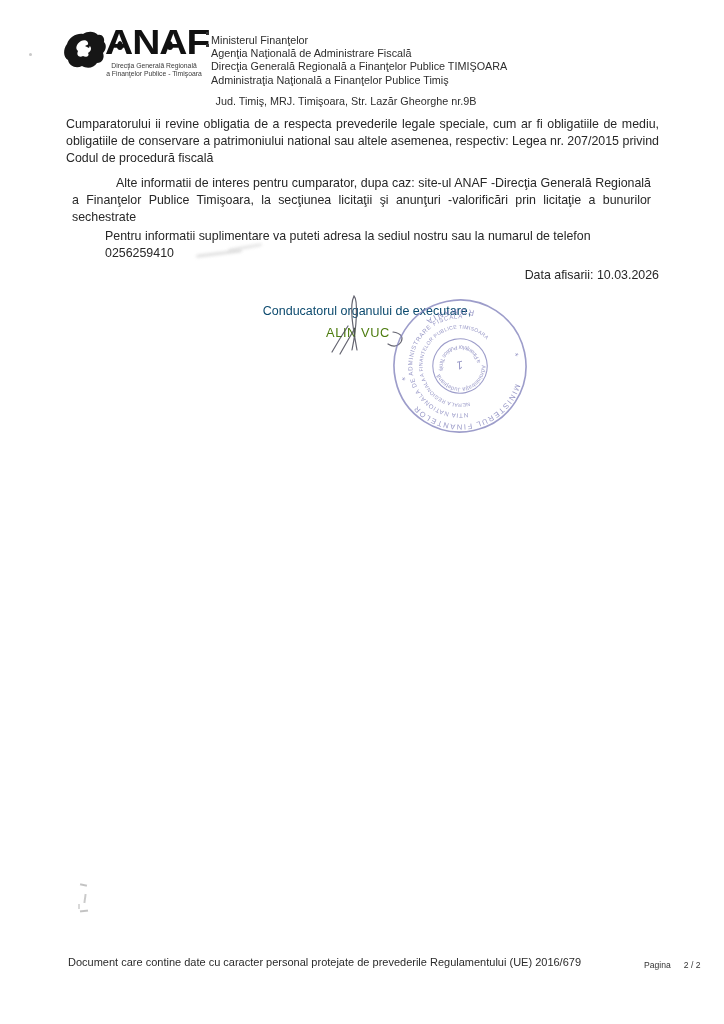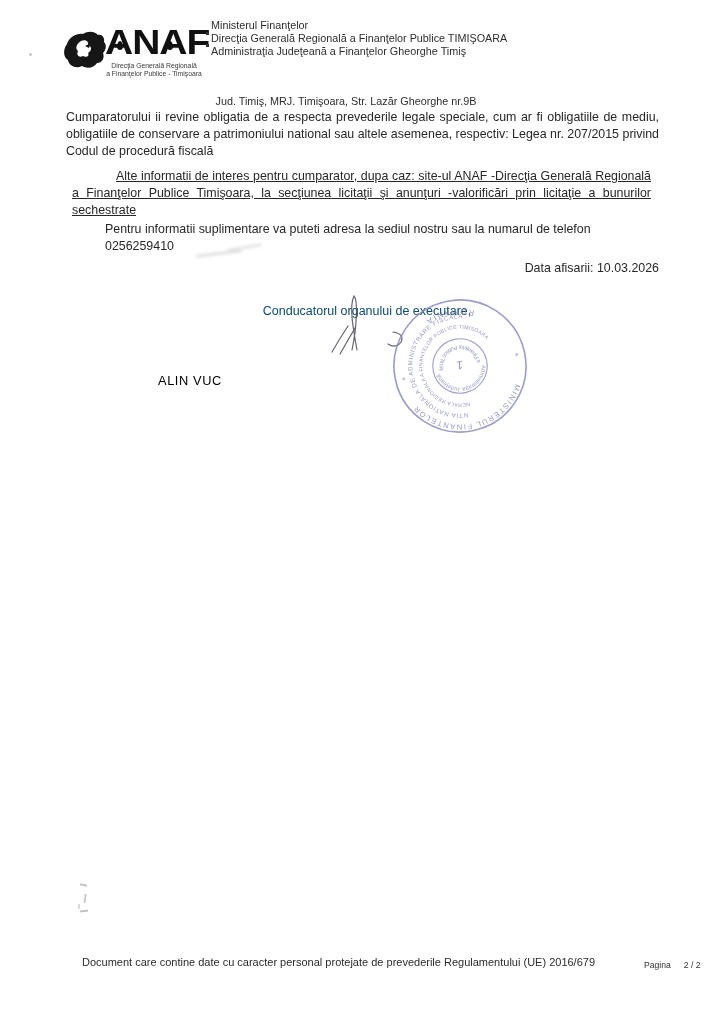--- a/index.html
+++ b/index.html
@@ -20,60 +20,60 @@
   }
   .logo-drop{position:absolute;width:6px;height:9px;background:#111;
     border-radius:50% 50% 50% 50% / 62% 62% 38% 38%;}
   .logo-drop.d1{left:117px;top:41px;}
   .logo-drop.d2{left:167px;top:41px;}
   .logo-caption{
     position:absolute;left:98px;top:62px;width:112px;
     font-size:6.8px;line-height:8px;text-align:center;color:#3a3a3a;
   }
   .hdr-lines{
-    position:absolute;left:211px;top:19px;
+    position:absolute;left:211px;top:34px;
     font-size:10.8px;line-height:13.2px;color:#2e2e2e;
   }
   .hdr-bullet{position:absolute;width:3px;height:3px;background:#333;}
   .hdr-bullet.b1{left:206px;top:32px;}
   .hdr-bullet.b2{left:206px;top:44px;}
   .address-line{
     position:absolute;left:66px;top:95px;width:560px;
     text-align:center;font-size:10.8px;color:#2e2e2e;
   }
   
-  .body-block{position:absolute;left:66px;top:109px;width:593px;
+  .body-block{position:absolute;left:66px;top:116px;width:593px;
     font-size:12.4px;line-height:17px;color:#272727;}
   .p1{margin:0;text-align:justify;}
-  .p2{margin:8px 8px 0 0;text-indent:44px;text-align:justify;padding-left:6px;text-decoration:underline;}
+  .p2{margin:8px 8px 0 0;text-indent:44px;text-align:justify;padding-left:6px;}
   .p3{margin:2px 0 0 0;padding-left:39px;}
   .p4{margin:5px 0 0 0;padding-left:41px;text-align:right;}
   
   .smudge{position:absolute;background:#c6c6c6;border-radius:3px;filter:blur(1.5px);}
   .smudge.s1{left:196px;top:252px;width:46px;height:3px;transform:rotate(-7deg);opacity:.55;}
   .smudge.s2{left:228px;top:246px;width:34px;height:3px;transform:rotate(-10deg);opacity:.45;}
   .speck{position:absolute;background:#9a9a9a;border-radius:50%;}
   .speck.k1{left:29px;top:53px;width:3px;height:3px;opacity:.55;}
   .pencil{position:absolute;background:#b5b5b5;filter:blur(.4px);}
   .pencil.m1{left:80px;top:884px;width:7px;height:2px;transform:rotate(12deg);opacity:.8;}
   .pencil.m2{left:84px;top:894px;width:2px;height:9px;transform:rotate(8deg);opacity:.7;}
   .pencil.m3{left:80px;top:910px;width:8px;height:2px;transform:rotate(-6deg);opacity:.8;}
   .pencil.m4{left:78px;top:904px;width:2px;height:5px;opacity:.5;}
   
   .sig-title{position:absolute;left:167px;top:304px;width:400px;
     text-align:center;font-size:12.5px;color:#0c4a6e;}
   .sig-name{position:absolute;left:158px;top:325px;width:400px;
-    text-align:left;font-size:12.8px;letter-spacing:.6px;color:#000000;margin-top:48px;}
+    text-align:center;font-size:12.8px;letter-spacing:.6px;color:#4d7c0f;}
   .sig-strokes{position:absolute;left:315px;top:288px;width:130px;height:70px;}
   
   .stamp{position:absolute;left:392px;top:298px;width:136px;height:136px;opacity:.8;}
   .stamp text{fill:#7d7db8;font-family:"Liberation Sans",sans-serif;}
   .stamp .ring{stroke:#8585bd;fill:none;}
   
-  .footer-notice{position:absolute;left:82px;top:956px;font-size:11px;color:#2b2b2b;}
+  .footer-notice{position:absolute;left:68px;top:956px;font-size:11px;color:#2b2b2b;}
   .footer-page{position:absolute;left:644px;top:960px;width:70px;
     display:flex;gap:13px;font-size:8.6px;color:#333;text-align:center;}
 </style>
 </head>
 <body>
 
 <div class="page">
 
   <svg class="logo-map" viewBox="0 0 48 44">
     <path d="M6,16 C8,9 16,5 22,6 C27,3 33,3 37,7 C41,6 44,10 43,14 C46,17 45,22 42,25 C44,30 41,35 36,35 C33,40 26,41 21,38 C15,41 8,38 7,32 C2,29 2,21 6,16 Z" fill="#161616"></path>
@@ -86,22 +86,23 @@
   <div class="logo-caption">
     <div>Direcţia Generală Regională</div>
     <div>a Finanţelor Publice - Timişoara</div>
   </div>
 
   <div class="hdr-bullet b1"></div>
   <div class="hdr-bullet b2"></div>
 
   <div class="hdr-lines">
     <div>Ministerul Finanţelor</div>
+    <div>Agenţia Naţională de Administrare Fiscală</div>
     <div>Direcţia Generală Regională a Finanţelor Publice TIMIŞOARA</div>
-    <div>Administraţia Judeţeană a Finanţelor Gheorghe Timiş</div>
+    <div>Administraţia Naţională a Finanţelor Publice Timiş</div>
   </div>
 
   <div class="address-line">Jud. Timiş, MRJ. Timişoara, Str. Lazăr Gheorghe nr.9B</div>
 
   <div class="body-block">
     <p class="p1">Cumparatorului ii revine obligatia de a respecta prevederile legale speciale, cum ar fi obligatiile de mediu, obligatiile de conservare a patrimoniului national sau altele asemenea, respectiv: Legea nr. 207/2015 privind Codul de procedură fiscală</p>
     <p class="p2">Alte informatii de interes pentru cumparator, dupa caz: site-ul ANAF -Direcţia Generală Regională a Finanţelor Publice Timişoara, la secţiunea licitaţii şi anunţuri -valorificări prin licitaţie a bunurilor sechestrate</p>
     <p class="p3">Pentru informatii suplimentare va puteti adresa la sediul nostru sau la numarul de telefon 0256259410</p>
     <p class="p4">Data afisarii: 10.03.2026</p>
   </div>

